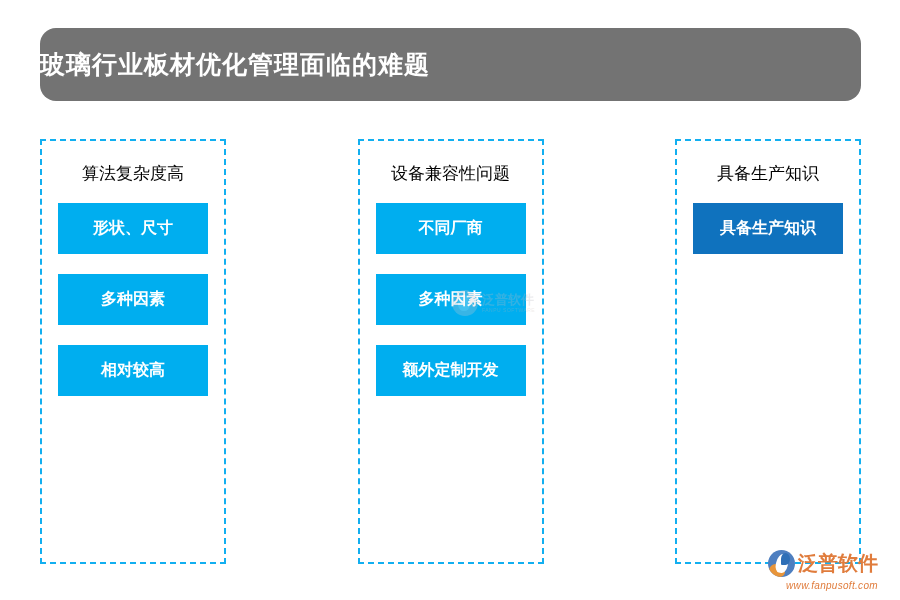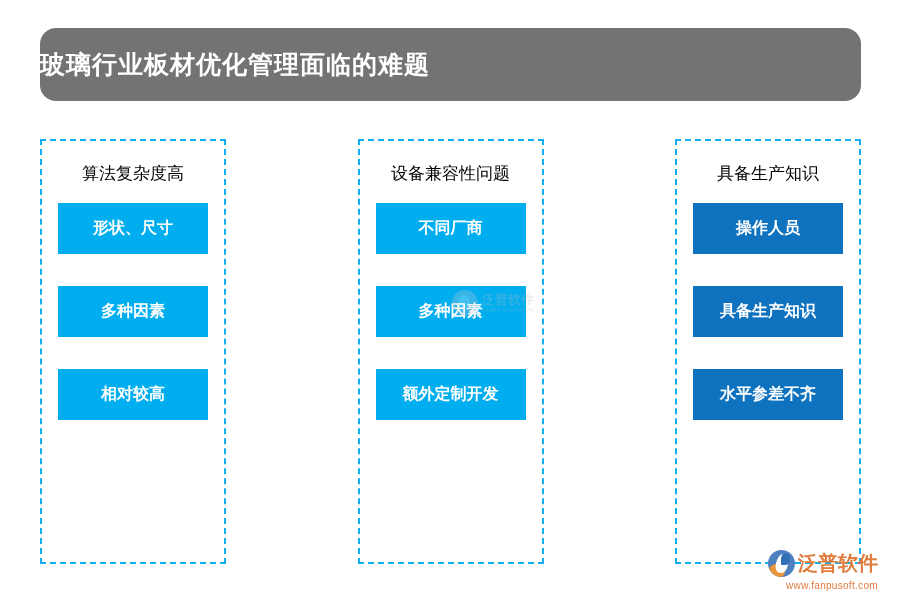--- a/index.html
+++ b/index.html
@@ -80,21 +80,21 @@
     width: 100%;
     display: flex;
     flex-direction: column;
     align-items: center;
   }
 
   .item-box {
     box-sizing: border-box;
     width: 150px;
     height: 51px;
-    margin-bottom: 32px;
+    margin-bottom: 20px;
     display: flex;
     align-items: center;
     justify-content: center;
     color: #ffffff;
     font-size: 16px;
     font-weight: bold;
     white-space: nowrap;
   }
   .item-box:last-child { margin-bottom: 0; }
 
@@ -191,20 +191,21 @@
     letter-spacing: 0px;
   }
   .logo-url {
     font-size: 10px;
     color: #E07C3C;
     letter-spacing: .3px;
     line-height: 1;
     margin-top: 4px;
     text-align: center;
     width: 100%;
+    font-style: italic;
   }
 </style>
 </head>
 <body>
 
 <div class="page">
 
   <div class="title-banner">
     <div class="title-text">玻璃行业板材优化管理面临的难题</div>
   </div>
@@ -226,23 +227,21 @@
       <div class="items">
         <div class="item-box tone-light">不同厂商</div>
         <div class="item-box tone-light">多种因素</div>
         <div class="item-box tone-light">额外定制开发</div>
       </div>
     </div>
 
     <div class="column">
       <div class="column-header">具备生产知识</div>
       <div class="items">
-        <div class="item-box tone-dark">操作人员</div>
         <div class="item-box tone-dark">具备生产知识</div>
-        <div class="item-box tone-dark">水平参差不齐</div>
       </div>
     </div>
 
   </div>
 
   <div class="watermark-center">
     <div class="wm-mark"></div>
     <div class="wm-texts">
       <div class="wm-cn">泛普软件</div>
       <div class="wm-en">FANPU SOFTWARE</div>

